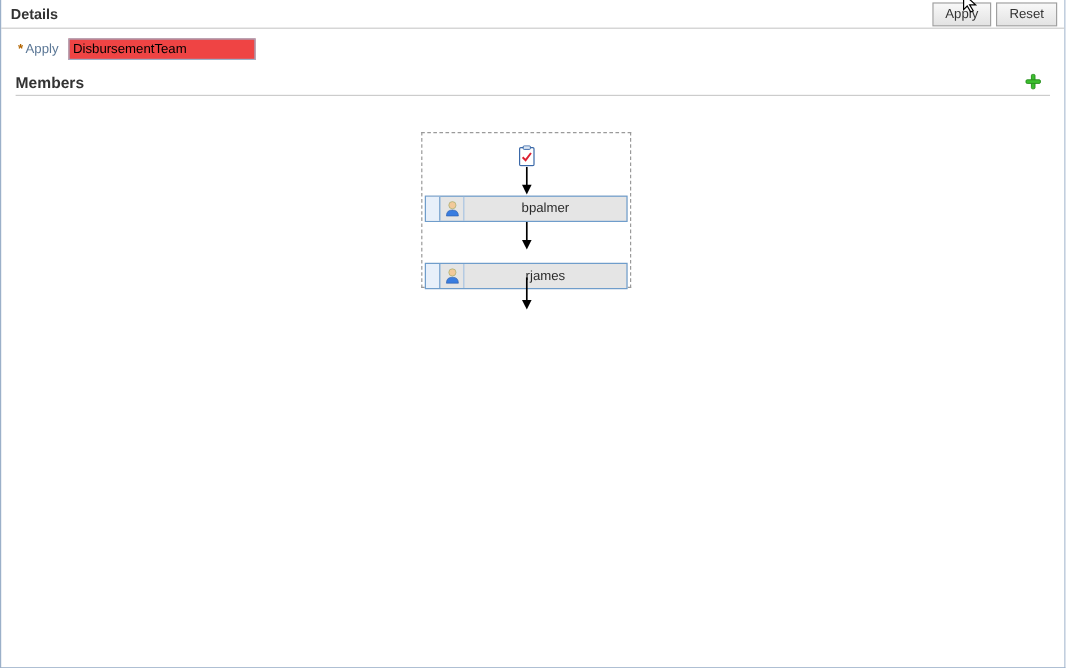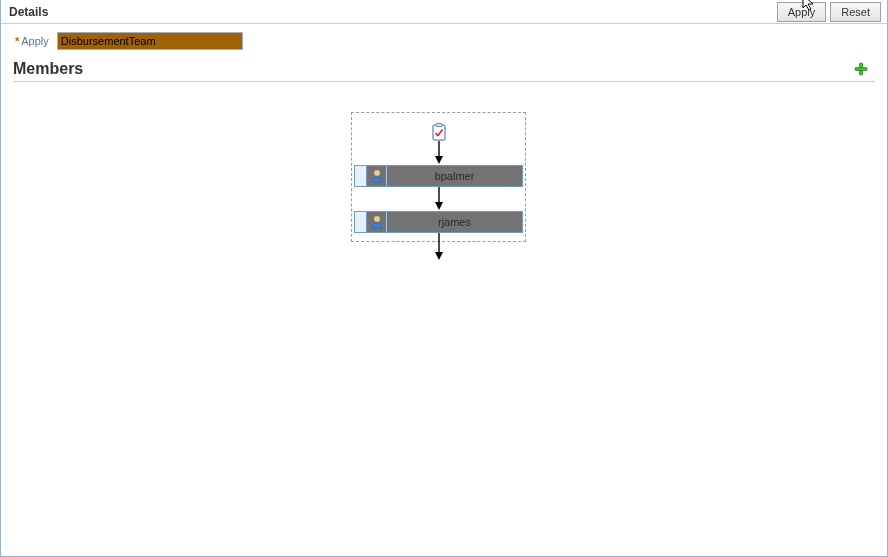--- a/index.html
+++ b/index.html
@@ -58,35 +58,35 @@
     margin-right: 2px;
   }
   .field-label {
     color: #5b7796;
     margin-right: 8px;
   }
   .text-input {
     font-family: Tahoma, Arial, sans-serif;
     font-size: 11px;
     height: 18px;
-    width: 186px;
+    width: 156px;
     border: 1px solid #9bb0c9;
     padding: 1px 3px;
-    background: #a16207;
+    background: #ef4444;
   }
   .section-header {
     display: flex;
     align-items: center;
     margin: 0 12px;
     border-bottom: 1px solid #ccc;
     padding-bottom: 3px;
   }
   .section-title {
     font-weight: bold;
-    font-size: 16px;
+    font-size: 13px;
     flex: 1;
   }
   .add-icon-wrap {
     width: 16px; height: 16px;
     display: flex; align-items: center; justify-content: center;
     cursor: pointer;
     margin-right: 6px;
   }
   .diagram-area {
     position: relative;
@@ -110,21 +110,21 @@
   .arrow-seg {
     position: absolute;
     left: 50%;
     transform: translateX(-50%);
   }
   .member-node {
     position: absolute;
     left: 2px; right: 2px;
     height: 22px;
     border: 1px solid #6f9dcb;
-    background: #737373;
+    background: #e5e5e5;
     display: flex;
     align-items: stretch;
   }
   .member-handle {
     width: 12px;
     border-right: 1px solid #6f9dcb;
     background: #e8f0fa;
   }
   .member-icon {
     width: 20px;
@@ -194,21 +194,21 @@
           </svg>
         </div>
         <div class="member-label">bpalmer</div>
       </div>
 
       <svg class="arrow-seg" style="top:74px" width="12" height="24">
         <line x1="6" y1="0" x2="6" y2="17" stroke="#000" stroke-width="1.4"></line>
         <polygon points="6,23 2,15 10,15" fill="#000"></polygon>
       </svg>
 
-      <div class="member-node" style="top:98px">
+      <div class="member-node" style="top:108px">
         <div class="member-handle"></div>
         <div class="member-icon">
           <svg width="12" height="14">
             <circle cx="6" cy="4" r="3" fill="#f2c99a" stroke="#9a6" stroke-width="0.5"></circle>
             <path d="M1 13 Q1 8 6 8 Q11 8 11 13 Z" fill="#3a7de0" stroke="#2a5aa8" stroke-width="0.5"></path>
           </svg>
         </div>
         <div class="member-label">rjames</div>
       </div>
 

